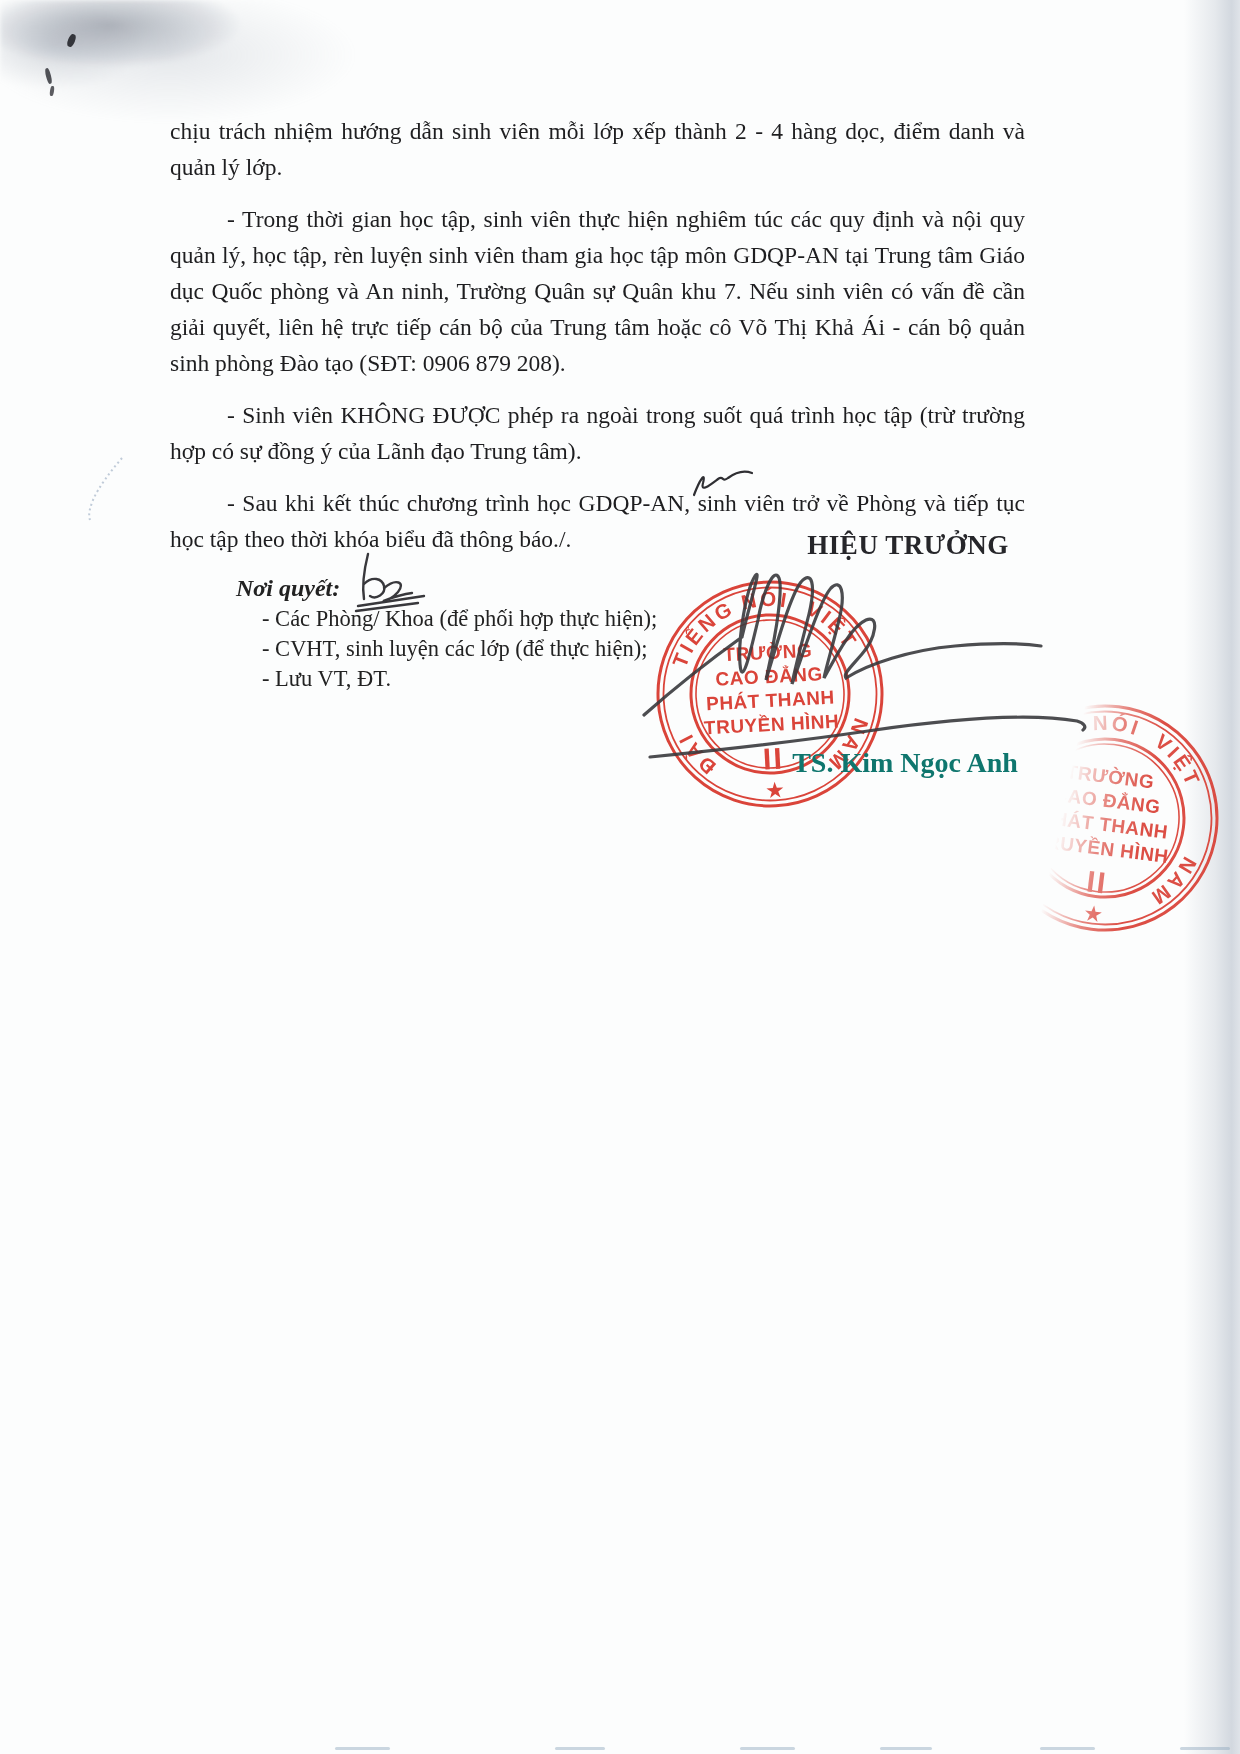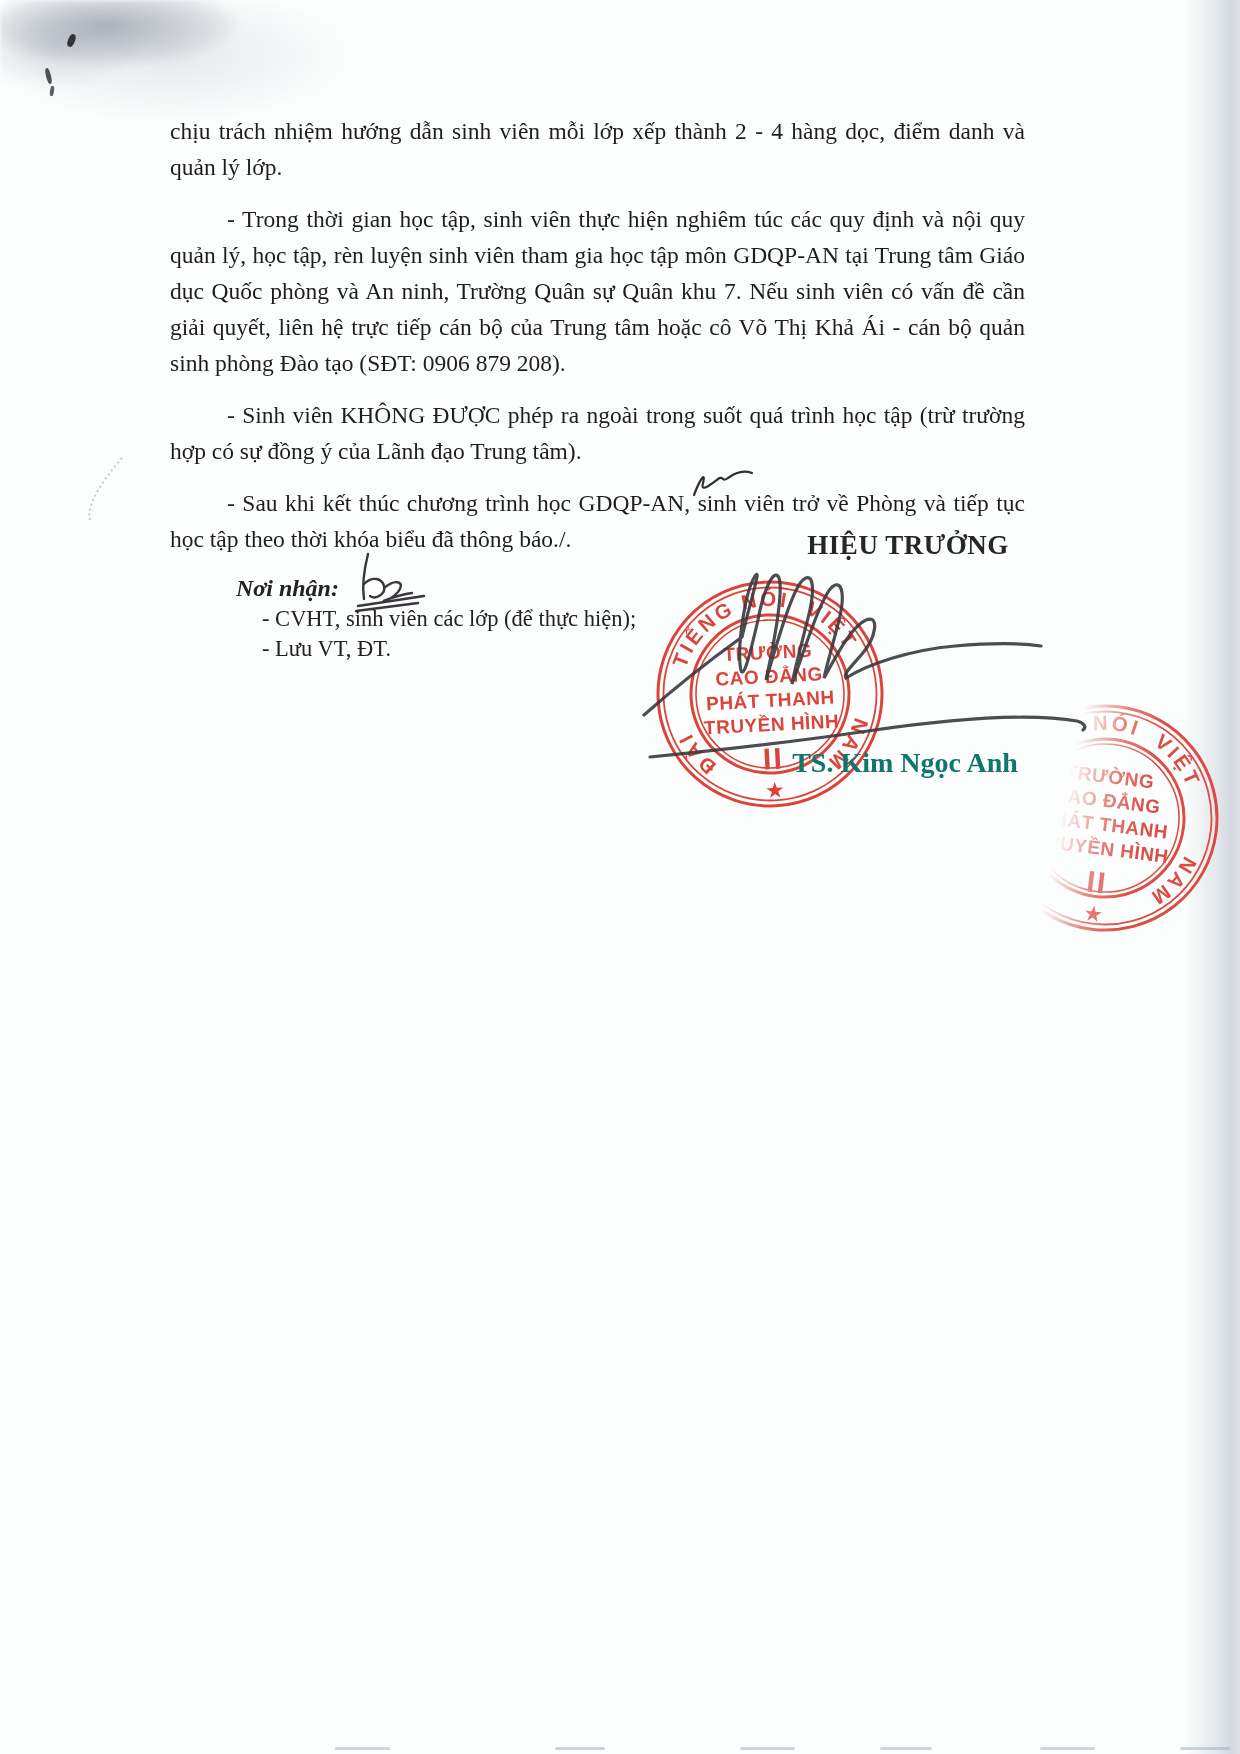--- a/index.html
+++ b/index.html
@@ -90,32 +90,33 @@
     <p class="ind"><span>- Sinh viên KHÔNG ĐƯỢC phép ra ngoài trong suốt quá trình học tập </span><span class="it">(trừ trường hợp có sự đồng ý của Lãnh đạo Trung tâm)</span><span>.</span></p>
     <p class="ind"><span>- Sau khi kết thúc chương trình học GDQP-AN, sinh viên trở về Phòng và tiếp tục học tập theo thời khóa biểu đã thông báo./.</span></p>
   </div>
 
   <svg class="ink" style="left:688px;top:465px;" width="72" height="40">
     <path d="M6,30 C12,14 18,6 15,18 C12,28 22,20 30,14 C36,10 34,18 40,13 C48,7 56,5 64,8" fill="none" stroke="#2f2f33" stroke-width="2.2" stroke-linecap="round"></path>
   </svg>
 
   <div class="sig-title">HIỆU TRƯỞNG</div>
 
-  <div class="recip-label">Nơi nhận:</div>
+  <div class="recip-label">Nơi quyết:</div>
   <svg class="ink" style="left:346px;top:544px;" width="96" height="72">
     <g fill="none" stroke="#38383c" stroke-width="2.4" stroke-linecap="round">
       <path d="M22,10 C18,26 16,42 18,55"></path>
       <path d="M18,40 C26,32 36,34 38,42 C40,50 30,56 24,52"></path>
       <path d="M38,44 C50,34 60,38 52,48 C47,54 40,57 37,57 C45,54 58,50 66,49"></path>
       <path d="M12,62 L78,52"></path>
       <path d="M10,67 L72,59"></path>
     </g>
   </svg>
   <div class="recip-items">
-    <div>- CVHT, sinh viên các lớp (để thực hiện);</div>
+    <div>- Các Phòng/ Khoa (để phối hợp thực hiện);</div>
+    <div>- CVHT, sinh luyện các lớp (để thực hiện);</div>
     <div>- Lưu VT, ĐT.</div>
   </div>
 
   <div class="stamp stamp-main" style="color: rgb(216, 55, 44);">
     <svg width="250" height="250" viewBox="0 0 250 250">
       <circle cx="125" cy="125" r="112" fill="none" stroke="currentColor" stroke-width="3"></circle>
       <circle cx="125" cy="125" r="106.5" fill="none" stroke="currentColor" stroke-width="1.8"></circle>
       <circle cx="125" cy="125" r="79" fill="none" stroke="currentColor" stroke-width="3"></circle>
       <circle cx="125" cy="125" r="74" fill="none" stroke="currentColor" stroke-width="1.6"></circle>
       <path id="ringA" d="M 37,125 A 88,88 0 1 1 213,125 A 88,88 0 1 1 37,125" fill="none"></path>

